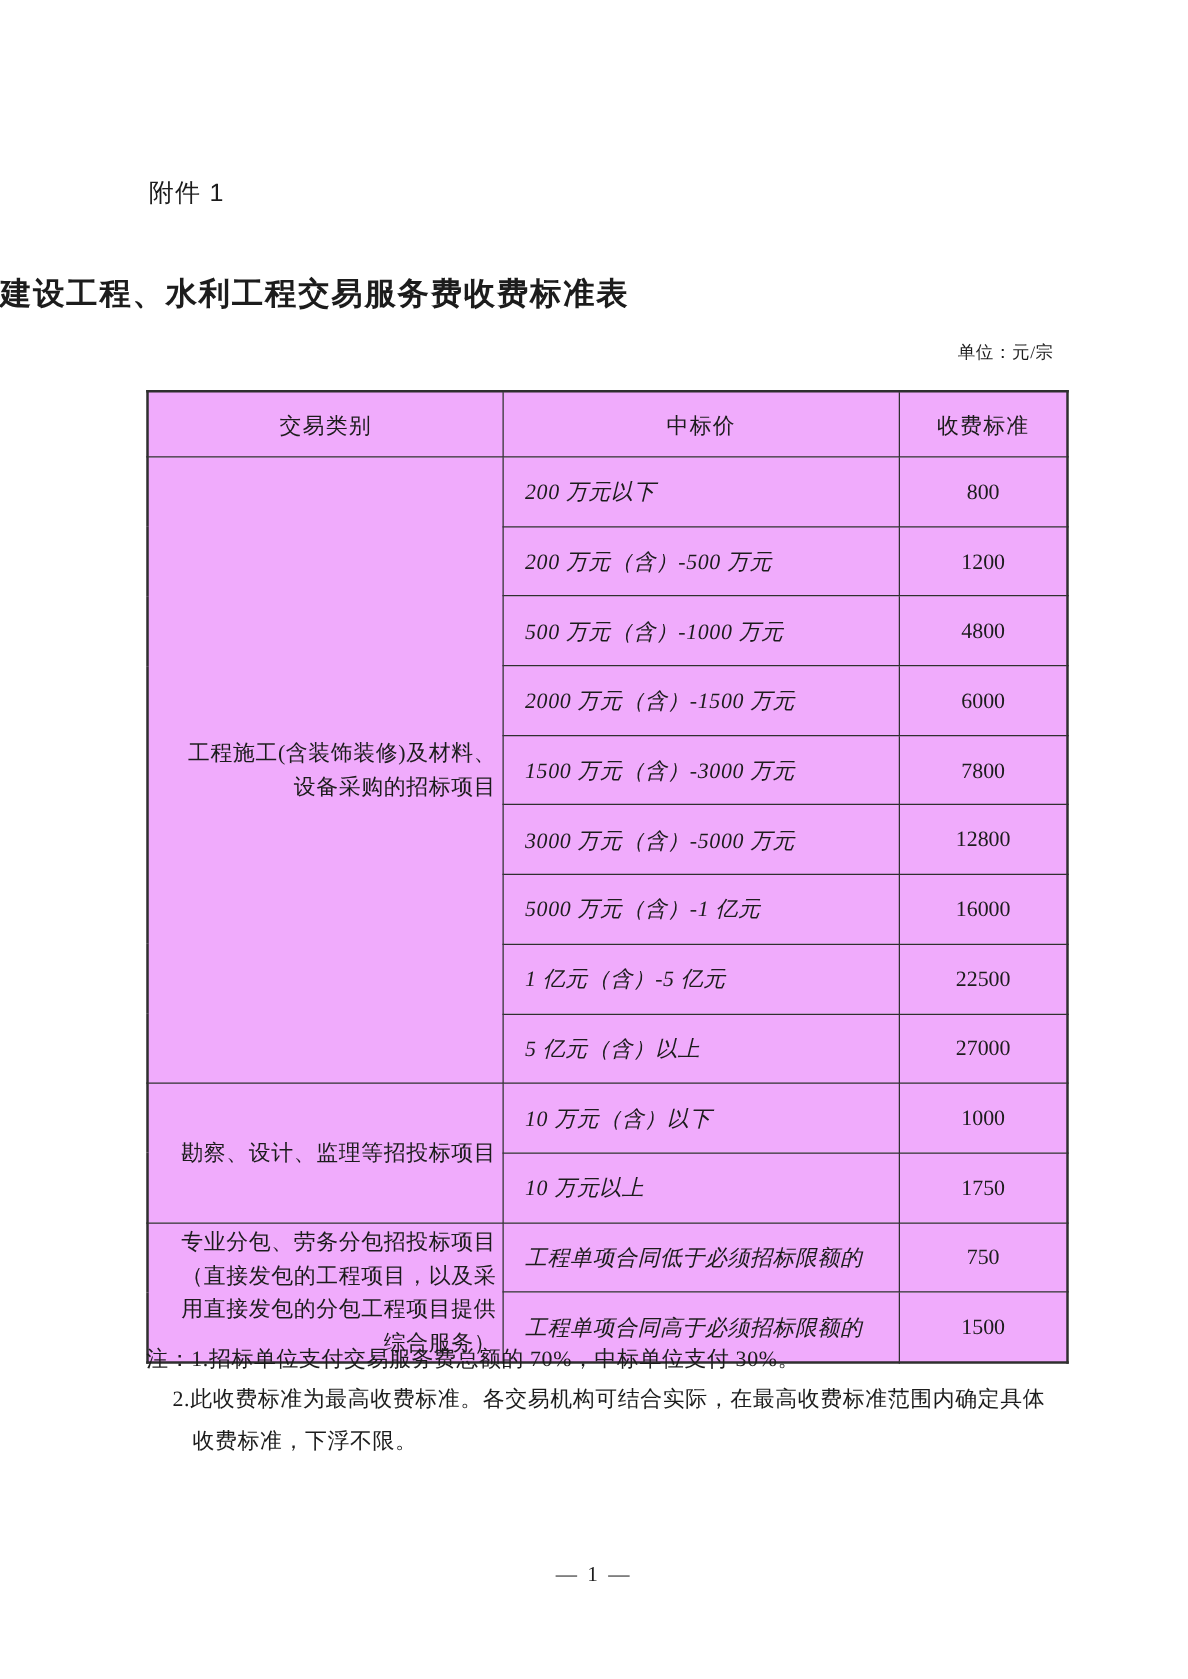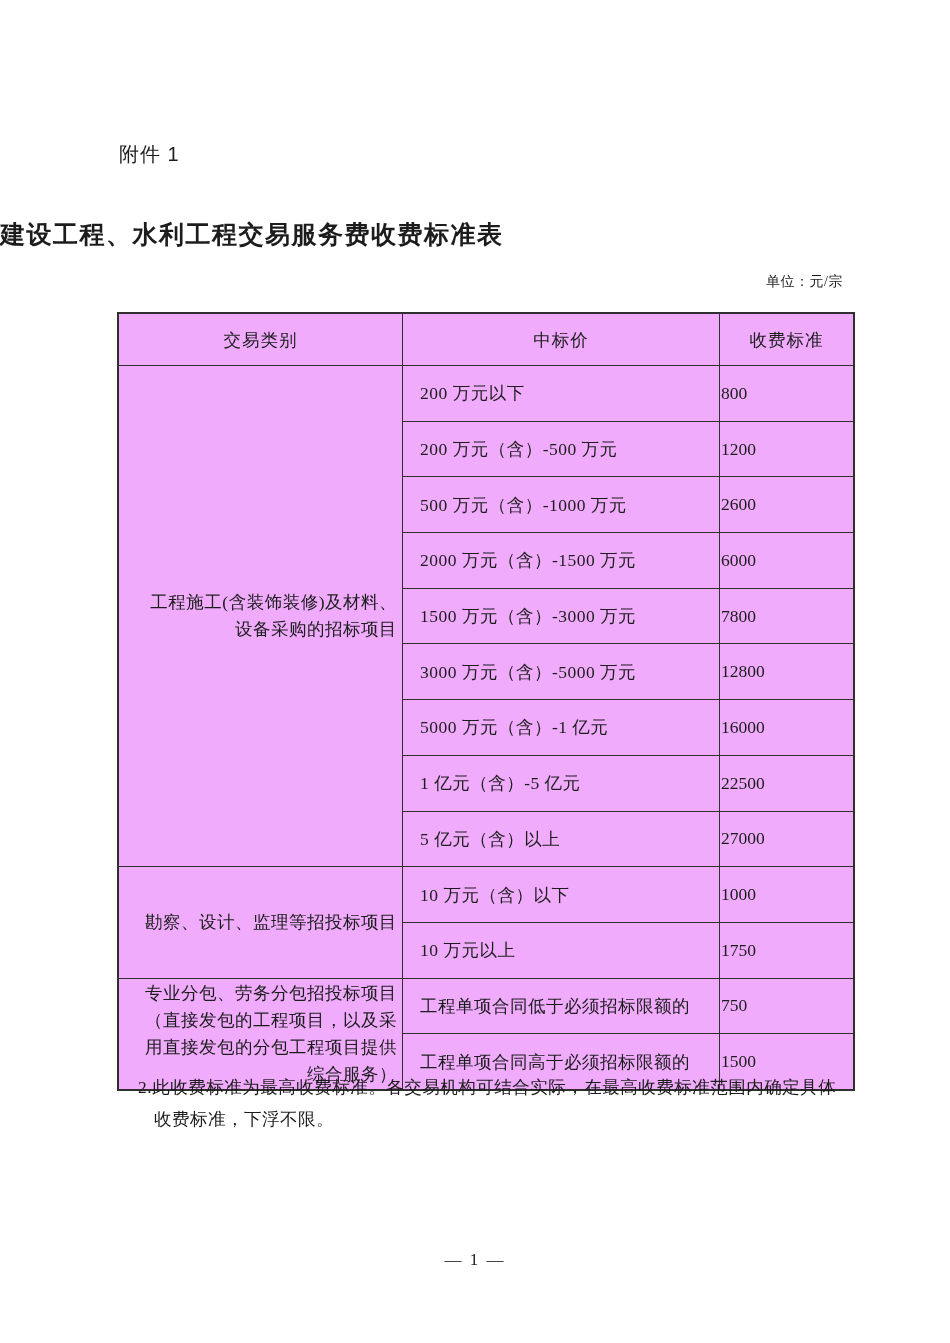--- a/index.html
+++ b/index.html
@@ -60,22 +60,23 @@
   td.cat {
     text-align: right;
     padding: 0 5px 0 23px;
     line-height: 1.55;
     letter-spacing: 0.5px;
   }
   td.bid {
     text-align: left;
     padding-left: 17px;
     letter-spacing: 0.5px;
+    font-style: italic;
   }
-  td.fee { text-align: left; font-family: Liberation Serif, serif; }
+  td.fee { text-align: center; font-family: Liberation Serif, serif; }
   .notes {
     position: absolute;
     top: 1071px;
     left: 117px;
     width: 732px;
     font-size: 17.5px;
     line-height: 1.85;
     letter-spacing: 0.5px;
   }
   .note2 {
@@ -117,21 +118,21 @@
         <td class="cat" rowspan="9">工程施工(含装饰装修)及材料、设备采购的招标项目</td>
         <td class="bid">200 万元以下</td>
         <td class="fee">800</td>
       </tr>
       <tr>
         <td class="bid">200 万元（含）-500 万元</td>
         <td class="fee">1200</td>
       </tr>
       <tr>
         <td class="bid">500 万元（含）-1000 万元</td>
-        <td class="fee">2600</td>
+        <td class="fee">4800</td>
       </tr>
       <tr>
         <td class="bid">2000 万元（含）-1500 万元</td>
         <td class="fee">6000</td>
       </tr>
       <tr>
         <td class="bid">1500 万元（含）-3000 万元</td>
         <td class="fee">7800</td>
       </tr>
       <tr>
@@ -167,18 +168,19 @@
         <td class="fee">750</td>
       </tr>
       <tr>
         <td class="bid">工程单项合同高于必须招标限额的</td>
         <td class="fee">1500</td>
       </tr>
     </tbody>
   </table>
 
   <div class="notes">
+    <div class="note1">注：1.招标单位支付交易服务费总额的 70%，中标单位支付 30%。</div>
     <div class="note2">2.此收费标准为最高收费标准。各交易机构可结合实际，在最高收费标准范围内确定具体收费标准，下浮不限。</div>
   </div>
 
   <div class="footer">— 1 —</div>
 
 </div>
 
 </body></html>

